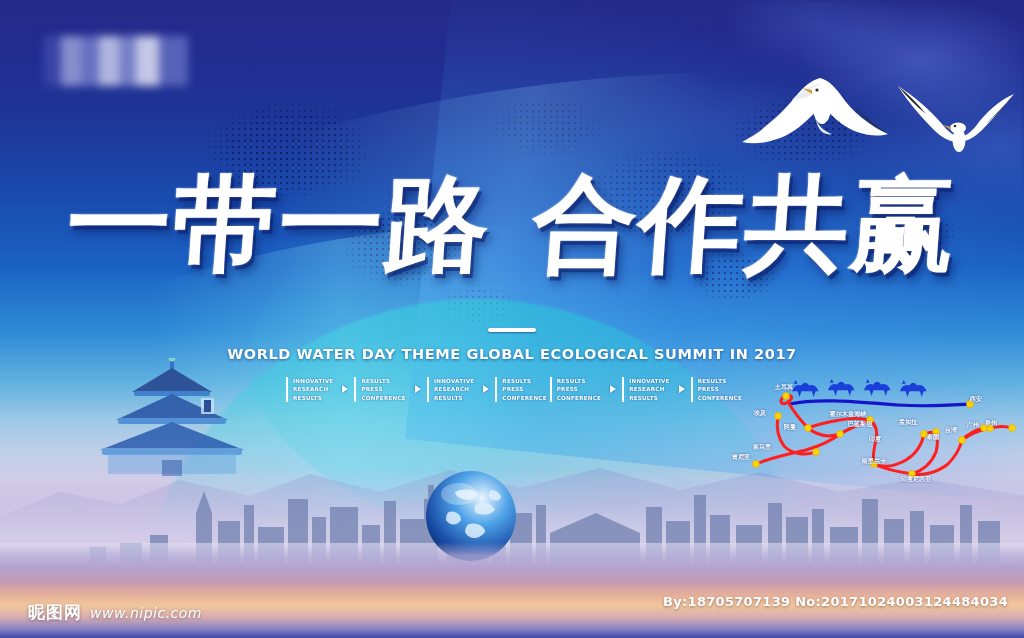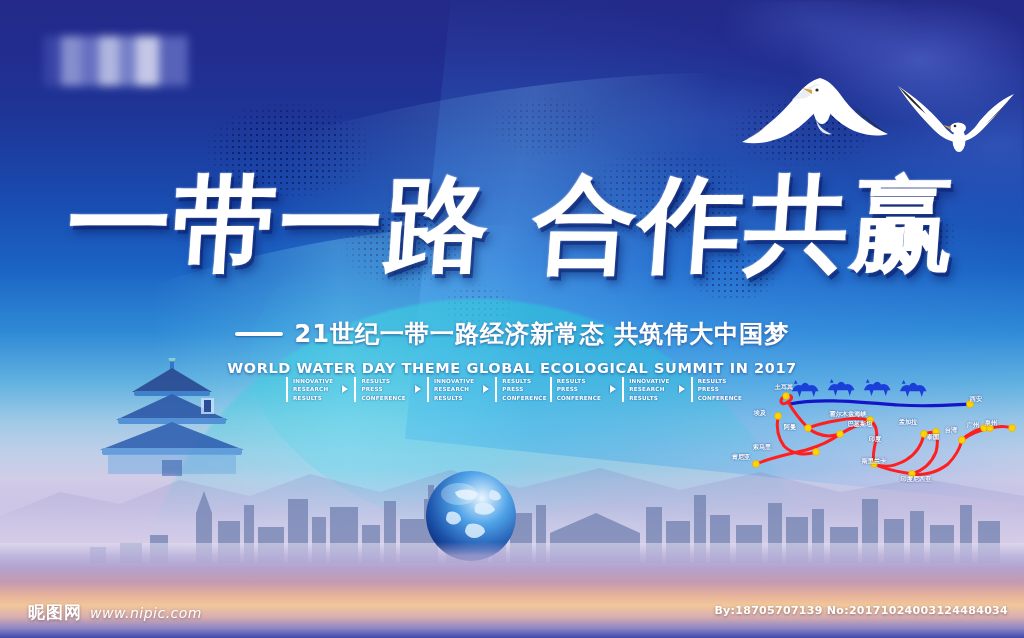--- a/index.html
+++ b/index.html
@@ -228,24 +228,24 @@
   }
   .wm-nipic{
     position:absolute;left:28px;bottom:14px;
     display:flex;align-items:baseline;gap:8px;
     color:#ffffff;
     text-shadow:0 1px 3px rgba(80,50,70,.55);
   }
   .wm-cn{font-family:Liberation Sans, sans-serif;font-weight:bold;font-size:17px;letter-spacing:1px;}
   .wm-url{font-family:"DejaVu Sans","Liberation Sans",sans-serif;font-size:14px;letter-spacing:.5px;font-style:italic;}
   .wm-id{
-    position:absolute;right:16px;bottom:21px;
+    position:absolute;right:16px;bottom:29px;
     color:#ffffff;
     font-family:"DejaVu Sans","Liberation Sans",sans-serif;
-    font-weight:bold;font-size:11px;letter-spacing:.3px;
+    font-weight:bold;font-size:13px;letter-spacing:.3px;
     text-shadow:0 1px 3px rgba(90,60,70,.6);
   }
 </style>
 </head>
 <body>
 
 <div id="poster">
 
   <div class="bg-sky"></div>
   <div class="bg-clouds"></div>
@@ -373,21 +373,20 @@
 
   <div class="title-block">
     <span class="main-title">一带一路</span>
     <span class="title-gap"></span>
     <span class="main-title">合作共赢</span>
   </div>
 
   <div class="sub-wrap">
     <div class="sub-cn">
       <span class="rule"></span>
-      <span>21世纪一带一路经济新常态 共筑伟大中国梦</span>
     </div>
     <div class="sub-en">WORLD WATER DAY THEME GLOBAL ECOLOGICAL SUMMIT IN 2017</div>
   </div>
 
   <div class="chips" id="chips">
       <div class="chip">
         <div class="chip-lines">
           <div>INNOVATIVE</div>
           <div>RESEARCH</div>
           <div>RESULTS</div>

